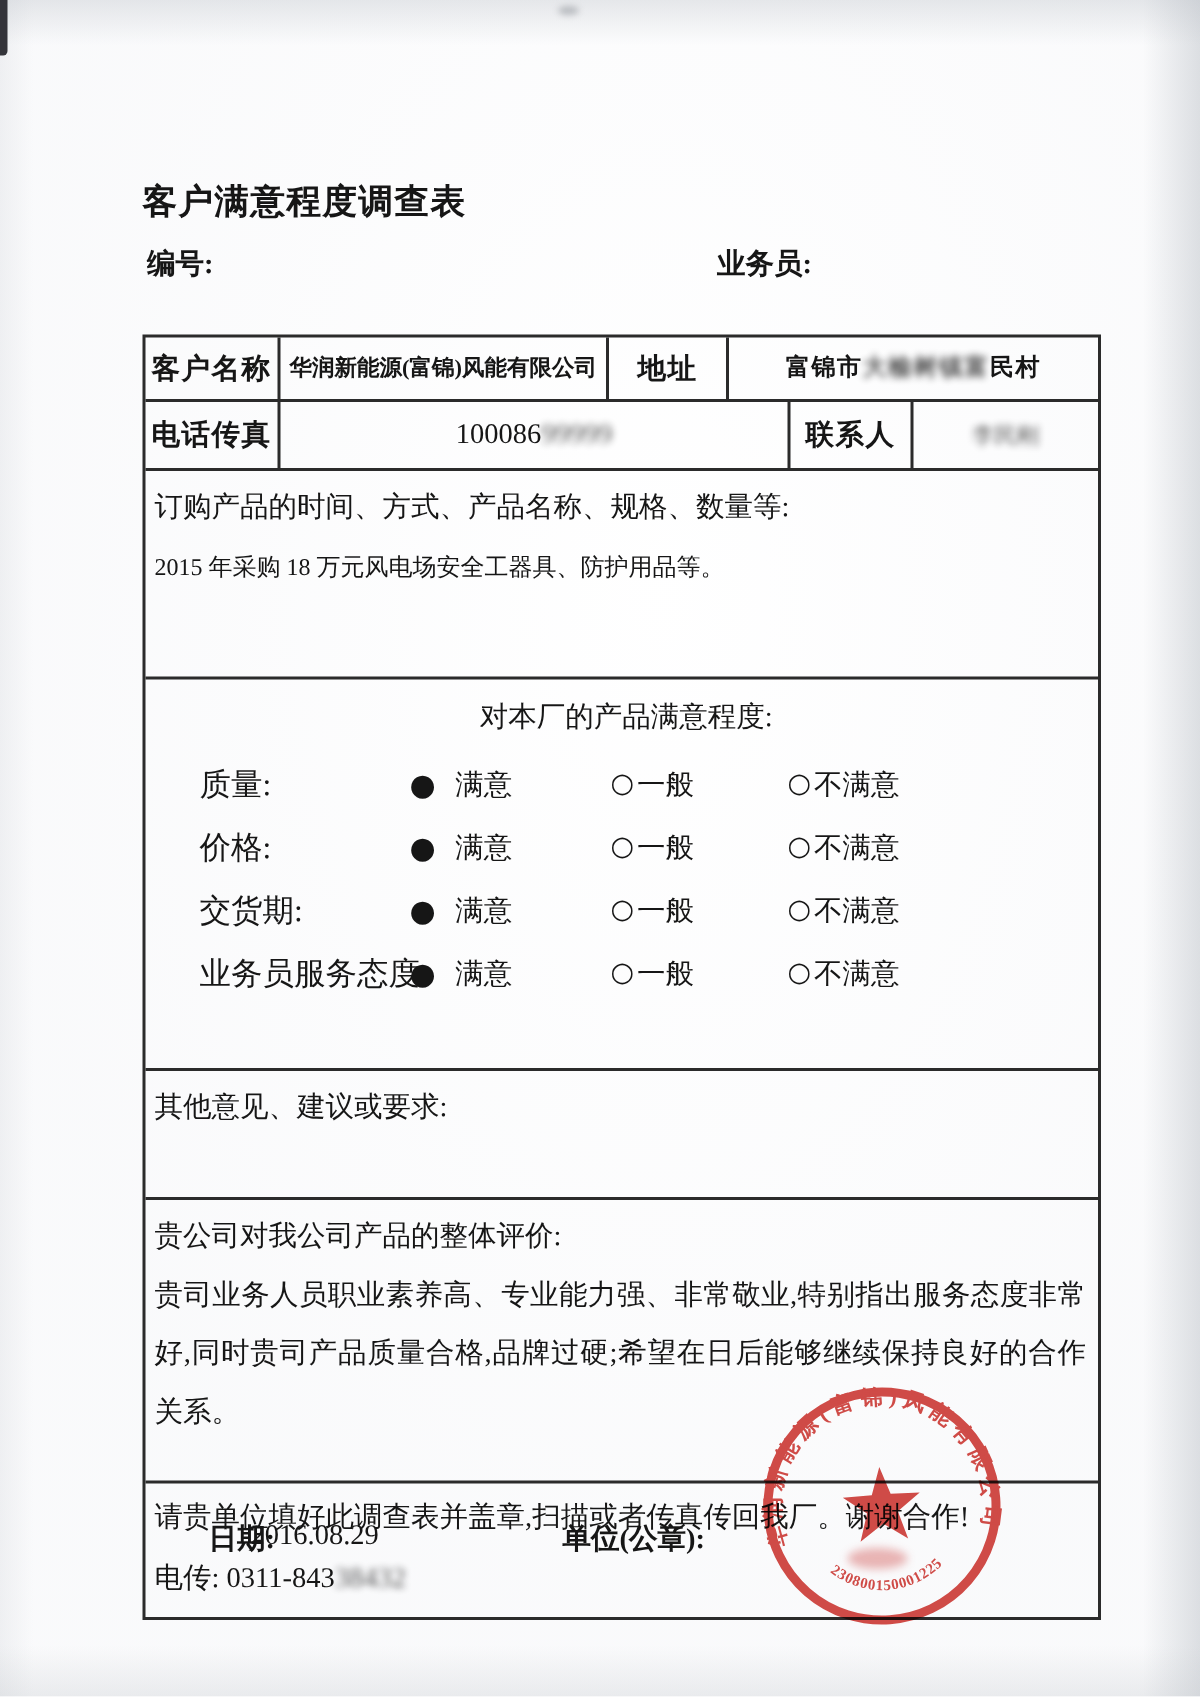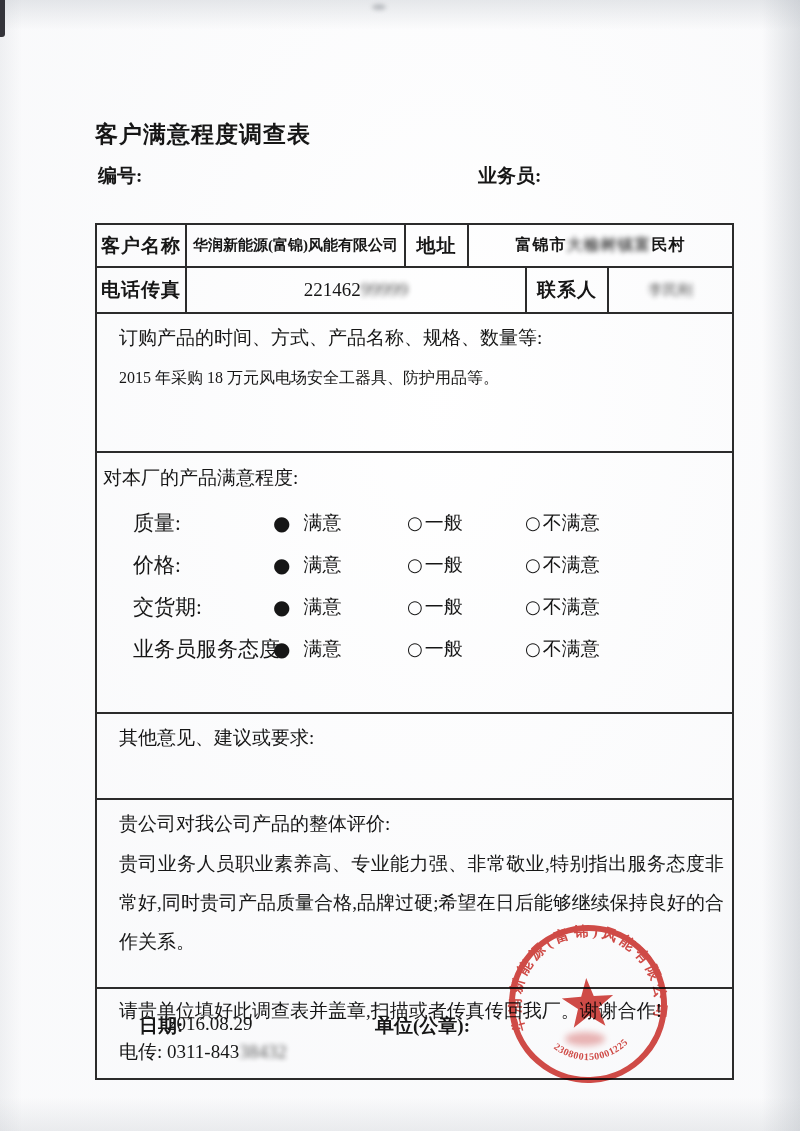--- a/index.html
+++ b/index.html
@@ -42,30 +42,30 @@
   }
   .t-row{display:flex;border-bottom:2px solid #2b2b2b;box-sizing:border-box;}
   .t-row:last-child{border-bottom:none;}
   .cell{box-sizing:border-box;display:flex;align-items:center;justify-content:center;}
   .cell.bordered{border-right:2px solid #2b2b2b;}
   .lbl{font-weight:bold;font-size:19px;letter-spacing:1px;}
   .r1{height:43px;}
   .r2{height:46px;}
   .c-custlbl{width:90px;}
   .c-custval{width:219px;font-weight:bold;font-size:15px;}
-  .c-addrlbl{width:63px;}
+  .c-addrlbl{width:80px;}
   .c-addrval{flex:1;font-weight:bold;font-size:16px;letter-spacing:1px;}
   .c-phonelbl{width:90px;}
   .c-phoneval{width:340px;font-size:19px;}
   .c-contactlbl{width:82px;}
   .c-contactval{flex:1;font-size:15px;}
 
   .redacted{filter:blur(2.5px);opacity:.72;}
 
-  .sec{box-sizing:border-box;display:block;padding:0 8px 0 22px;}
+  .sec{box-sizing:border-box;display:block;padding:0 8px 0 6px;}
   .sec-order{height:128px;}
   .sec-sat{height:249px;padding:0;}
   .sec-eval{height:178px;}
   .sec-other{height:75px;}
   .sec-foot{height:80px;}
   .sec-heading{font-size:19px;margin-top:11px;}
   .order-detail{font-size:16px;margin-top:17px;}
 
   .sat-heading{font-size:19px;margin:12px 0 0 6px;}
   .sat-rows{margin-top:11px;}
@@ -123,35 +123,35 @@
       <div class="cell c-addrval">
         <span>富锦市</span>
           <span class="redacted">大榆树镇富</span>
           <span>民村</span>
       </div>
     </div>
 
     <div class="t-row r2">
       <div class="cell bordered c-phonelbl lbl">电话传真</div>
       <div class="cell bordered c-phoneval">
-        <span>221462</span>
+        <span>100086</span>
           <span class="redacted">99999</span>
       </div>
       <div class="cell bordered c-contactlbl lbl">联系人</div>
       <div class="cell c-contactval">
         <span class="redacted">李民刚</span>
       </div>
     </div>
 
     <div class="t-row sec sec-order" style="display:block;">
       <div class="sec-heading">订购产品的时间、方式、产品名称、规格、数量等:</div>
       <div class="order-detail">2015 年采购 18 万元风电场安全工器具、防护用品等。</div>
     </div>
 
-    <div class="t-row sec sec-sat" style="display:block;">
+    <div class="t-row sec sec-sat" style="display:block;text-align:center;">
       <div class="sat-heading">对本厂的产品满意程度:</div>
       <div class="sat-rows">
 
         <div class="sat-row">
           <span class="sat-label">质量:</span>
           <span class="opt opt-sat">
               <span class="radio filled">●</span>
               <span>满意</span>
             </span>
           <span class="opt opt-neu">

